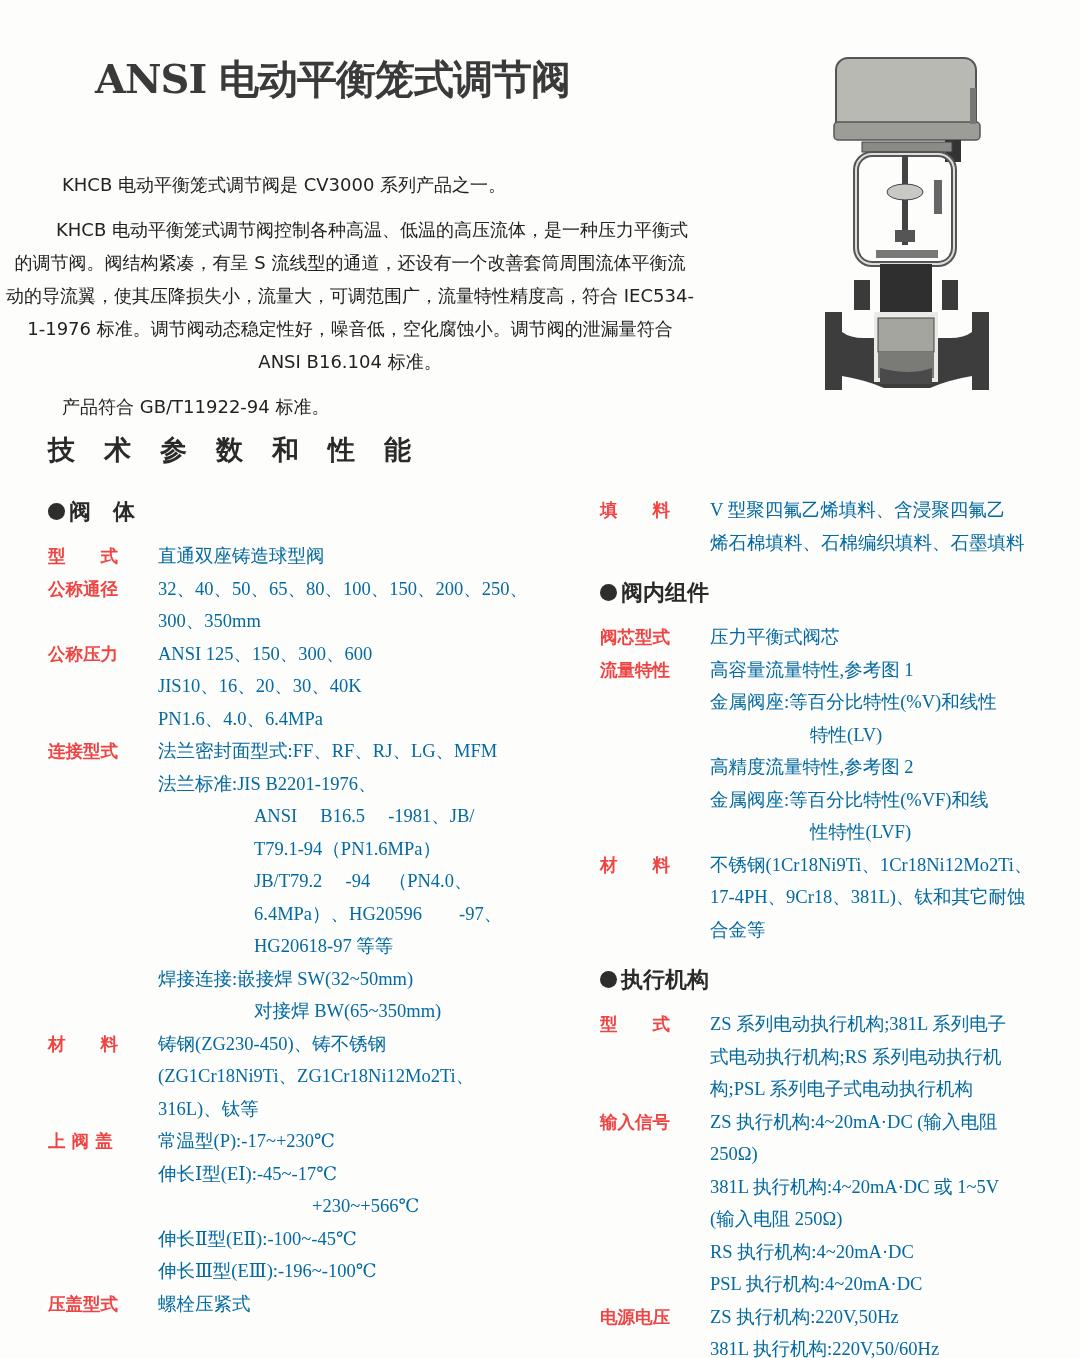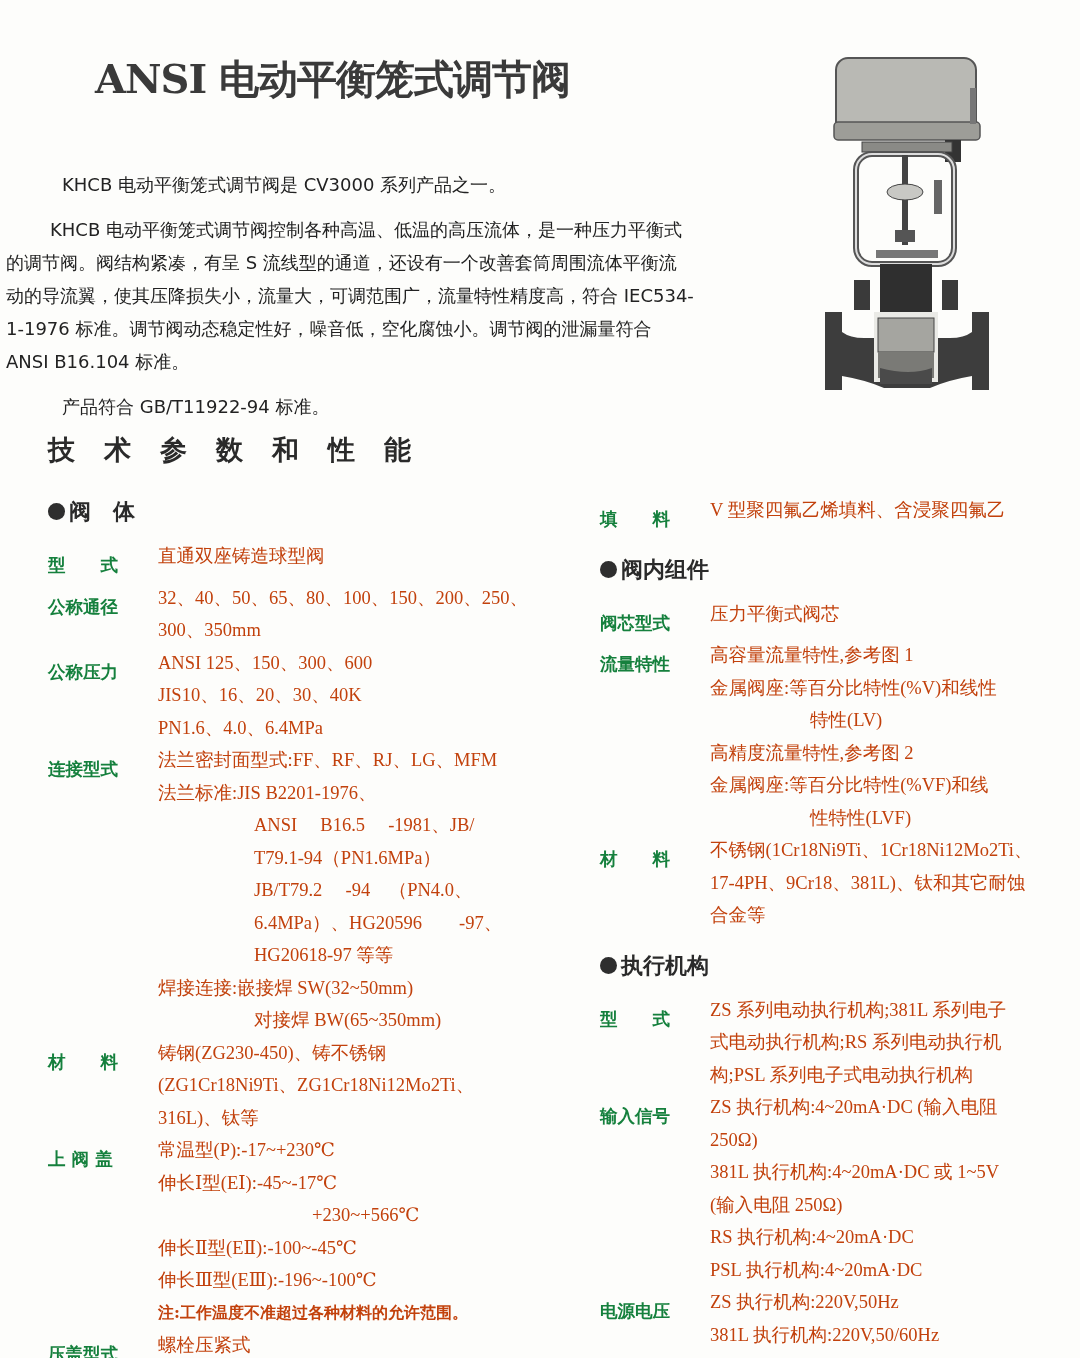--- a/index.html
+++ b/index.html
@@ -21,37 +21,37 @@
     .section-title {
       position: absolute; left: 48px; top: 432px; font-size: 27px; color: #2a2a2a;
       letter-spacing: 29px; white-space: nowrap; font-weight: bold;
     }
     .col { position: absolute; font-size: 17.5px; color: #222; }
     .col.left { left: 48px; top: 494px; width: 500px; }
     .col.right { left: 600px; top: 494px; width: 475px; }
     .group-h { font-size: 22px; font-weight: bold; height: 46px; line-height: 36px; color: #2a2a2a; white-space: nowrap; }
     .group-h .dot { display: inline-block; width: 17px; height: 17px; border-radius: 50%; background: #2e2e2e; margin-right: 4px; vertical-align: -1px; }
     .row { display: flex; }
-    .lbl { width: 110px; flex: none; font-weight: bold; line-height: 32.5px; white-space: pre; color: #15803d; margin-top: 9px; }
-    .val { flex: 1; font-family: "Liberation Serif", "DejaVu Serif", serif; font-size: 18.5px; line-height: 32.5px; color: #c2410c; }
+    .lbl { width: 110px; flex: none; font-weight: bold; line-height: 32.5px; white-space: pre; color: #ef4444; }
+    .val { flex: 1; font-family: "Liberation Serif", "DejaVu Serif", serif; font-size: 18.5px; line-height: 32.5px; color: #0369a1; }
     .val div { white-space: nowrap; }
     .i1 { padding-left: 96px; }
     .i2 { padding-left: 154px; }
     .i3 { padding-left: 100px; }
     .note { font-weight: bold; font-family: "DejaVu Serif", serif; font-size: 16px; }
     .gap { height: 16px; }
   </style>
 </head>
 <body>
 
 <div class="title">ANSI 电动平衡笼式调节阀</div>
 
 <div class="intro">
   <p class="ind">KHCB 电动平衡笼式调节阀是 CV3000 系列产品之一。</p>
-  <p class="ind" style="text-indent:44px;margin-left:0;">KHCB 电动平衡笼式调节阀控制各种高温、低温的高压流体，是一种压力平衡式的调节阀。阀结构紧凑，有呈 S 流线型的通道，还设有一个改善套筒周围流体平衡流动的导流翼，使其压降损失小，流量大，可调范围广，流量特性精度高，符合 IEC534-1-1976 标准。调节阀动态稳定性好，噪音低，空化腐蚀小。调节阀的泄漏量符合 ANSI B16.104 标准。</p>
+  <p class="ind" style="text-indent:44px;margin-left:0;text-align:center;">KHCB 电动平衡笼式调节阀控制各种高温、低温的高压流体，是一种压力平衡式的调节阀。阀结构紧凑，有呈 S 流线型的通道，还设有一个改善套筒周围流体平衡流动的导流翼，使其压降损失小，流量大，可调范围广，流量特性精度高，符合 IEC534-1-1976 标准。调节阀动态稳定性好，噪音低，空化腐蚀小。调节阀的泄漏量符合 ANSI B16.104 标准。</p>
   <p class="ind">产品符合 GB/T11922-94 标准。</p>
 </div>
 
 <svg class="photo" viewBox="0 0 195 345" aria-label="KHCB electric balanced cage control valve photo">
 
   <rect x="16" y="8" width="140" height="80" rx="12" fill="#b9b9b4" stroke="#555" stroke-width="2"></rect>
   <rect x="14" y="72" width="146" height="18" rx="4" fill="#9d9d98" stroke="#555" stroke-width="1.5"></rect>
   <rect x="150" y="38" width="6" height="36" fill="#777"></rect>
   <rect x="125" y="90" width="16" height="22" fill="#333"></rect>
 
@@ -131,37 +131,37 @@
   </div>
 
   <div class="row">
     <div class="lbl">上 阀 盖</div>
     <div class="val">
       <div>常温型(P):-17~+230℃</div>
       <div>伸长Ⅰ型(EⅠ):-45~-17℃</div>
       <div class="i2">+230~+566℃</div>
       <div>伸长Ⅱ型(EⅡ):-100~-45℃</div>
       <div>伸长Ⅲ型(EⅢ):-196~-100℃</div>
-      <div class="note">注:工作温度不准超过各种材料的允许范围。</div>
     </div>
   </div>
 
   <div class="row">
     <div class="lbl">压盖型式</div>
     <div class="val">
         <div>螺栓压紧式</div>
       </div>
   </div>
 </div>
 
 <div class="col right">
   <div class="row">
     <div class="lbl">填　　料</div>
     <div class="val">
       <div>V 型聚四氟乙烯填料、含浸聚四氟乙</div>
+      <div>烯石棉填料、石棉编织填料、石墨填料</div>
     </div>
   </div>
 
   <div class="gap"></div>
   <div class="group-h">
     <span class="dot"></span><span>阀内组件</span>
   </div>
 
   <div class="row">
     <div class="lbl">阀芯型式</div>

